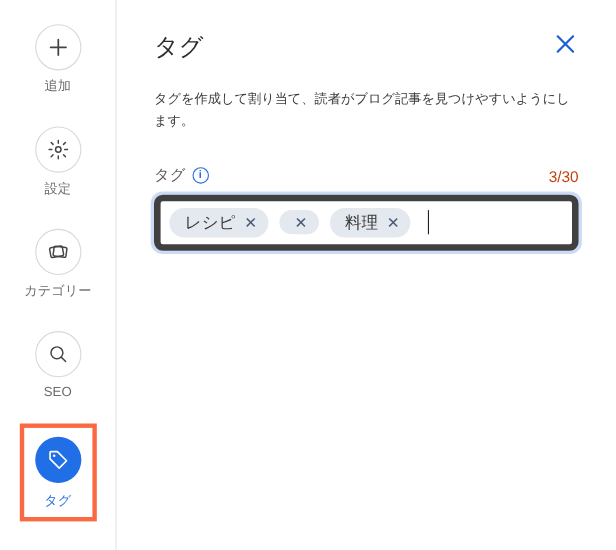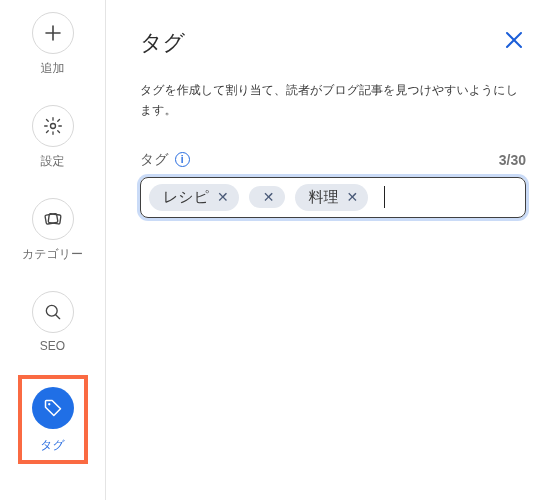--- a/index.html
+++ b/index.html
@@ -11,21 +11,21 @@
     overflow: hidden;
     display: flex;
   }
   .sidebar {
     width: 106px;
     height: 500px;
     border-right: 1px solid #e4e4e4;
     display: flex;
     flex-direction: column;
     align-items: center;
-    padding-top: 12px;
+    padding-top: 22px;
     gap: 28px;
   }
   .side-item {
     display: flex;
     flex-direction: column;
     align-items: center;
     gap: 6px;
     cursor: pointer;
   }
   .side-icon-circle {
@@ -102,25 +102,25 @@
   .info-icon {
     width: 15px; height: 15px;
     border: 1.5px solid #2a6ee0;
     border-radius: 50%;
     color: #2a6ee0;
     font-size: 10px;
     font-weight: 600;
     display: flex; align-items: center; justify-content: center;
     line-height: 1;
   }
-  .counter { color: #737373; font-weight: bold; }
+  .counter { color: #c2410c; }
 
   .tag-input {
     margin-top: 8px;
-    border: 1px solid #404040;
+    border: 6px solid #404040;
     border-radius: 8px;
     padding: 6px 8px;
     display: flex;
     align-items: center;
     gap: 10px;
     box-shadow: 0 0 0 3px rgba(42,110,224,0.25);
   }
   .chip {
     background: #e4e8ef;
     border-radius: 999px;

